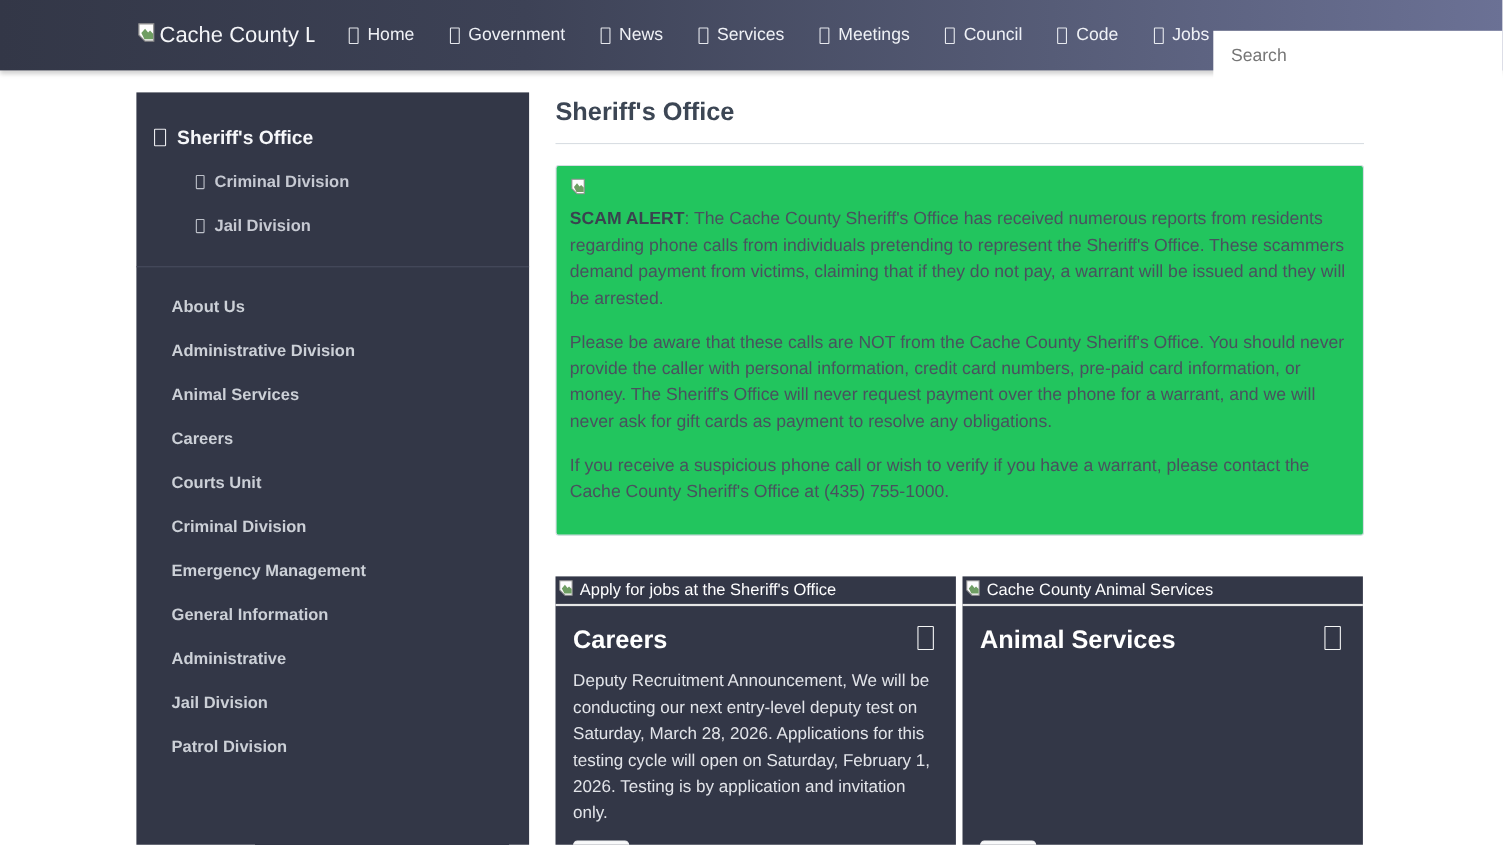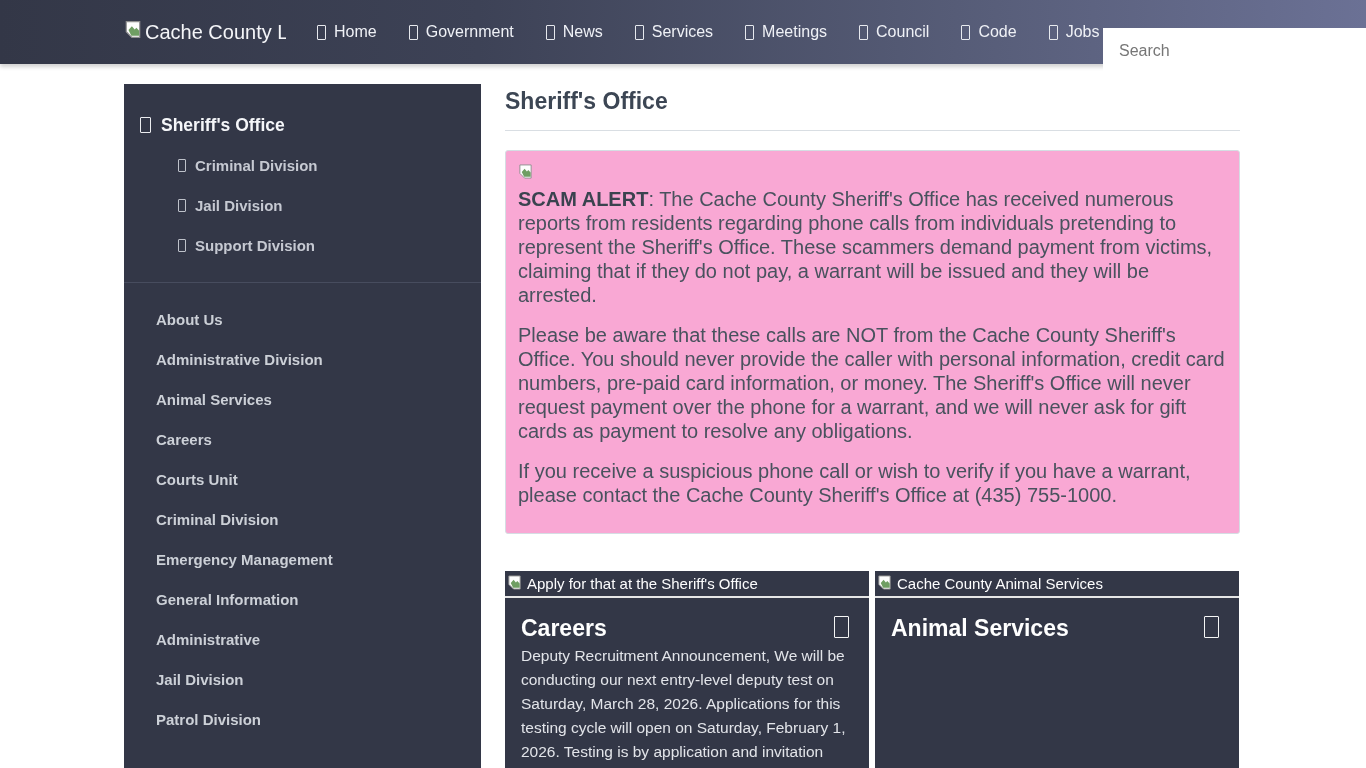--- a/index.html
+++ b/index.html
@@ -67,23 +67,23 @@
     padding: 0 32px; font-size: 15px; font-weight: bold;
     color: #ccd0d7; cursor: pointer;
   }
 
   
   .main { position: absolute; left: 505px; top: 84px; width: 735px; }
   .page-title { font-size: 23px; line-height: 30px; font-weight: bold; color: #3c4654; margin-top: 2px; }
   .title-rule { border: none; border-top: 1px solid #d9dee3; margin-top: 14px; }
 
   .alert {
-    margin-top: 19px; background: #f9a8d4; border: 1px solid #d5dde3;
+    margin-top: 19px; background: #22c55e; border: 1px solid #d5dde3;
     border-radius: 3px; padding: 10px 13px 10px 12px;
-    color: #49525e; font-size: 20px; line-height: 24px;
+    color: #49525e; font-size: 16px; line-height: 24px;
   }
   .alert .bimg { margin-bottom: 2px; }
   .alert p { margin: 0 0 16px; }
   .alert p:last-child { margin-bottom: 16px; }
   .alert b { color: #3a434f; }
 
   .cards { display: flex; gap: 6px; margin-top: 37px; }
   .card {
     width: 364px; height: 290px; background: #333747;
     display: flex; flex-direction: column; flex: 0 0 auto;
@@ -93,21 +93,21 @@
     padding-left: 2px; color: #fdfdfe; font-size: 15px;
     border-bottom: 2px solid #e6e6e6; overflow: hidden; white-space: nowrap;
   }
   .card-body { flex: 1; display: flex; flex-direction: column; padding: 16px; }
   .card-title-row {
     display: flex; align-items: flex-start; justify-content: space-between;
     color: #ffffff; cursor: pointer; text-decoration: none;
   }
   .card-title { font-size: 23px; font-weight: bold; line-height: 28px; }
   .card-title-row .tofu { width: 15px; height: 22px; margin-top: 2px; margin-right: 4px; }
-  .card-text { margin-top: 2px; font-size: 15.5px; line-height: 24px; color: #e2e4e9; }
+  .card-text { margin-top: 13px; font-size: 15.5px; line-height: 24px; color: #e2e4e9; }
   .go-btn {
     margin-top: auto; align-self: flex-start;
     background: #f8f9fa; color: #212529; border: 1px solid #f0f1f2;
     border-radius: 4px; padding: 7px 14px; font-size: 16px;
     font-family: "Liberation Sans", sans-serif; cursor: pointer;
   }
 </style>
 </head>
 <body>
 
@@ -164,24 +164,20 @@
       <span class="tofu"></span>
       <span>Sheriff's Office</span>
     </div>
     <div class="side-sub">
       <span class="tofu"></span>
       <span>Criminal Division</span>
     </div>
     <div class="side-sub">
       <span class="tofu"></span>
       <span>Jail Division</span>
-    </div>
-    <div class="side-sub">
-      <span class="tofu"></span>
-      <span>Support Division</span>
     </div>
     <hr class="side-divider">
   </div>
   <div class="side-list">
     <div class="side-item">About Us</div>
     <div class="side-item">Administrative Division</div>
     <div class="side-item">Animal Services</div>
     <div class="side-item">Careers</div>
     <div class="side-item">Courts Unit</div>
     <div class="side-item">Criminal Division</div>
@@ -212,21 +208,21 @@
   <div class="cards">
 
     <div class="card">
       <div class="card-img">
         <span class="bimg">
           <svg width="15" height="17" viewBox="0 0 16 16">
               <path d="M2 1 h12 v14 h-7 l-5 -5 z" fill="#fdfdfd" stroke="#8f8f8f" stroke-width="1"></path>
               <path d="M4 8.5 l3 -3.5 l2.5 3 l1.5 -1.5 l2.5 2.5 v4.5 h-7 z" fill="#6f9e63"></path>
             </svg>
         </span>
-        <span>Apply for that at the Sheriff's Office</span>
+        <span>Apply for jobs at the Sheriff's Office</span>
       </div>
       <div class="card-body">
         <a href="#" class="card-title-row">
           <span class="card-title">Careers</span>
           <span class="tofu"></span>
         </a>
         <div class="card-text">Deputy Recruitment Announcement, We will be conducting our next entry-level deputy test on Saturday, March 28, 2026. Applications for this testing cycle will open on Saturday, February 1, 2026. Testing is by application and invitation only.</div>
         <button class="go-btn">Go</button>
       </div>
     </div>

